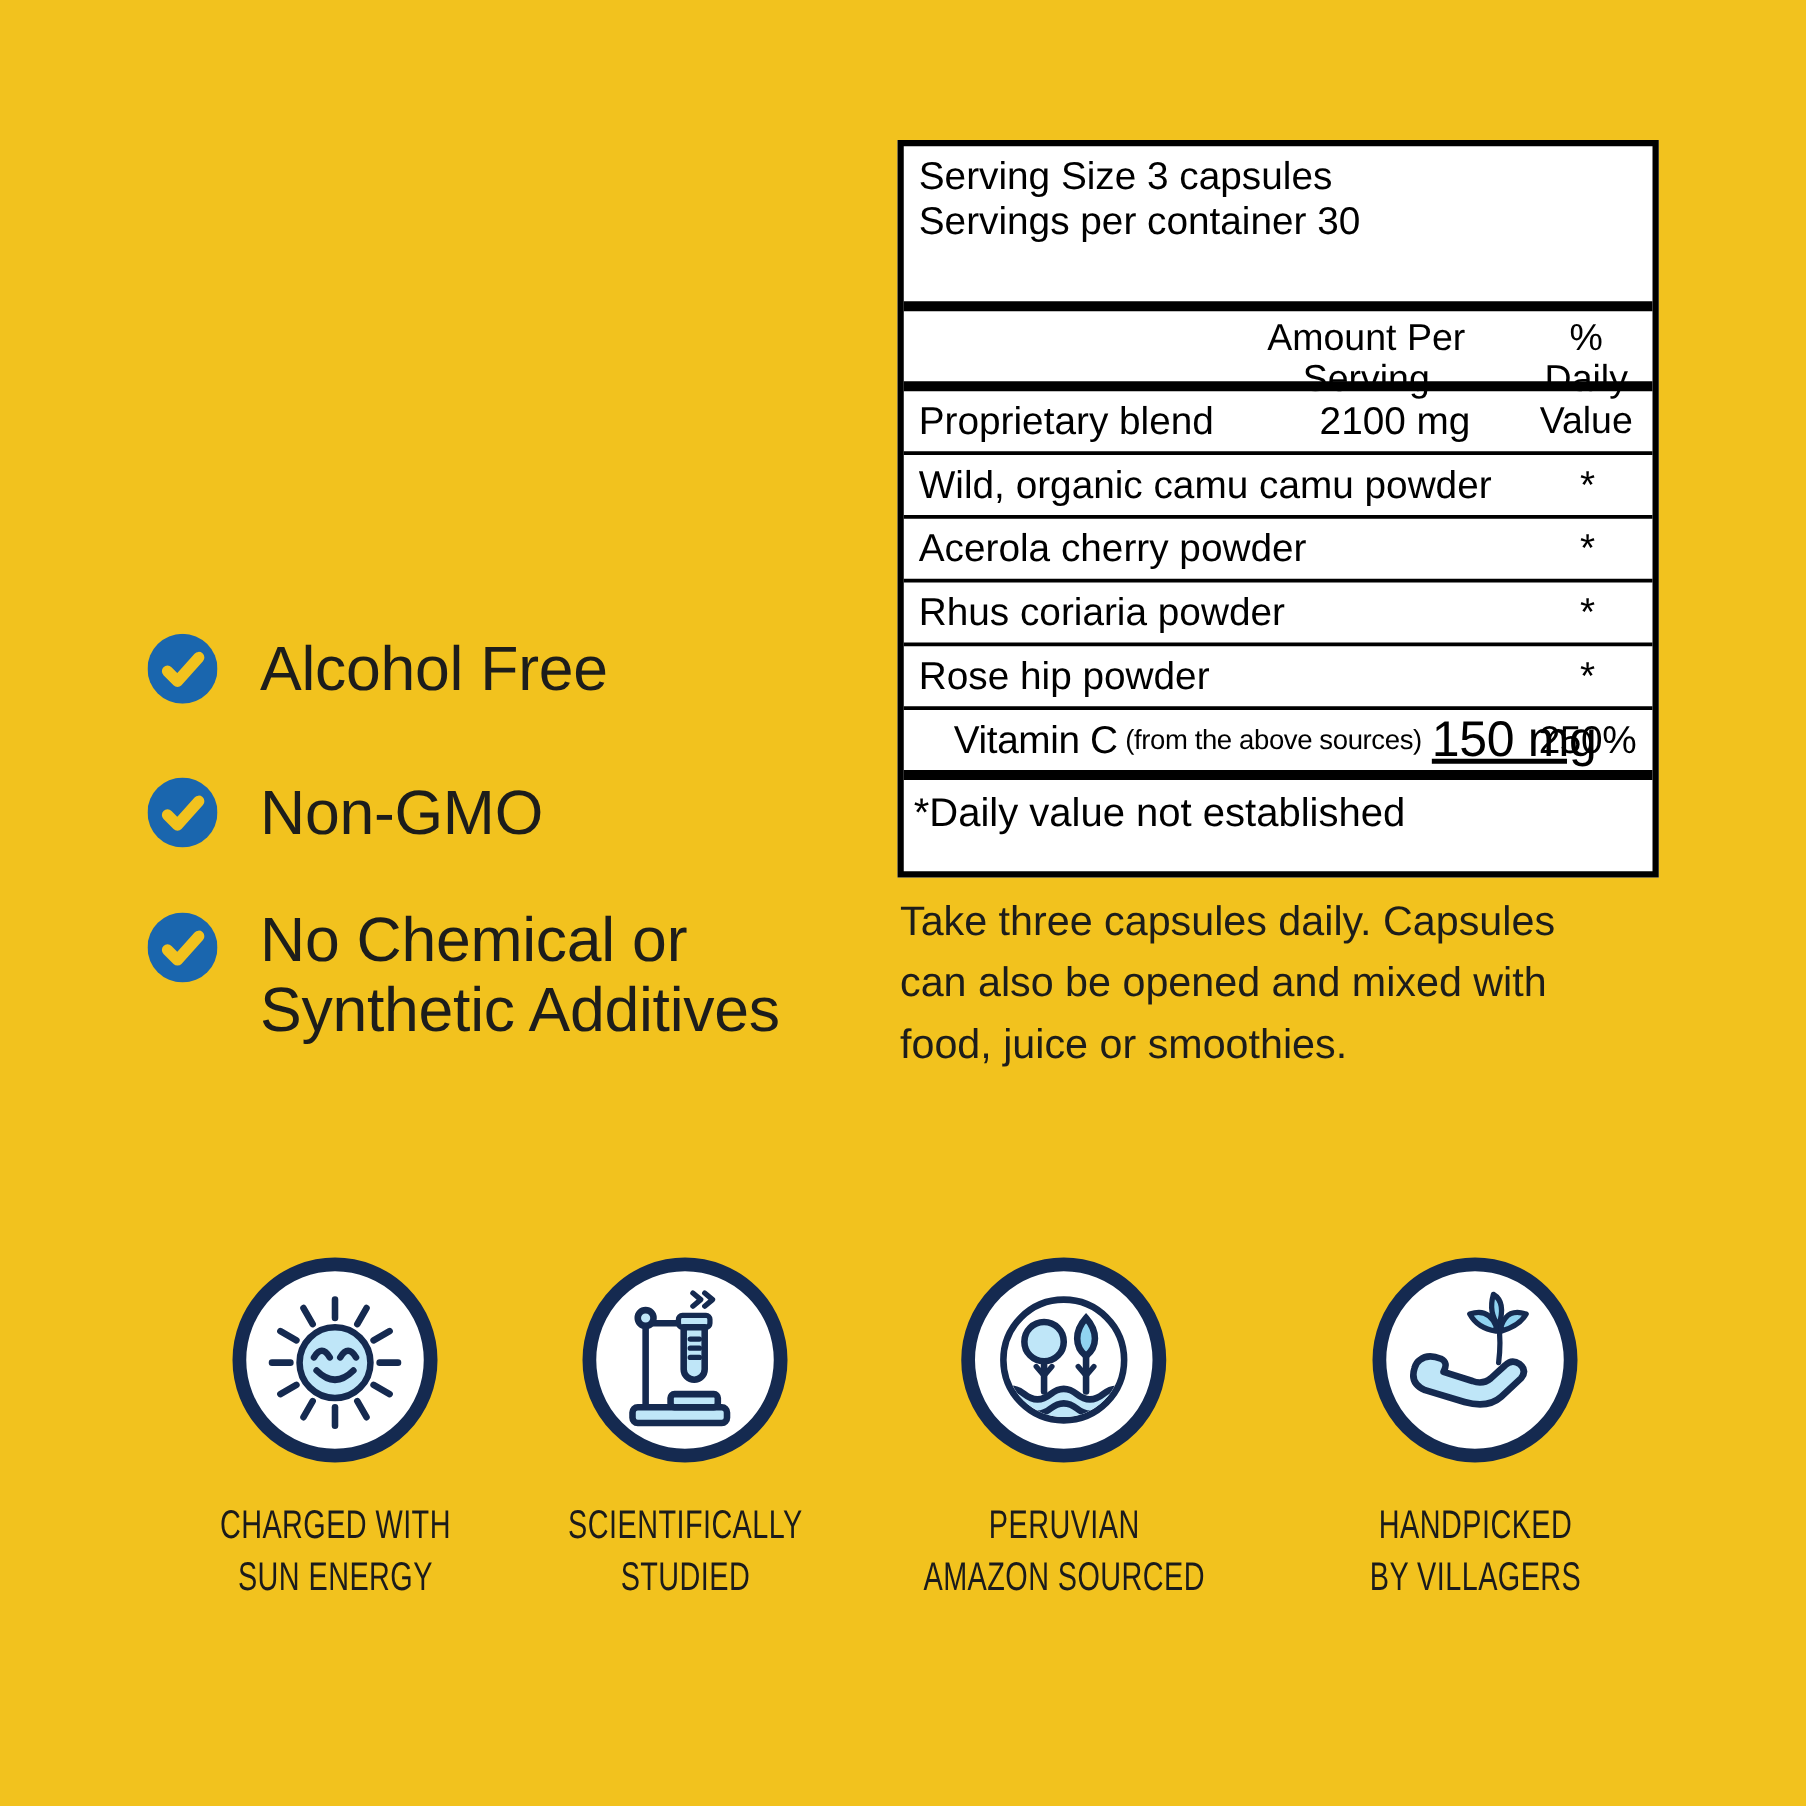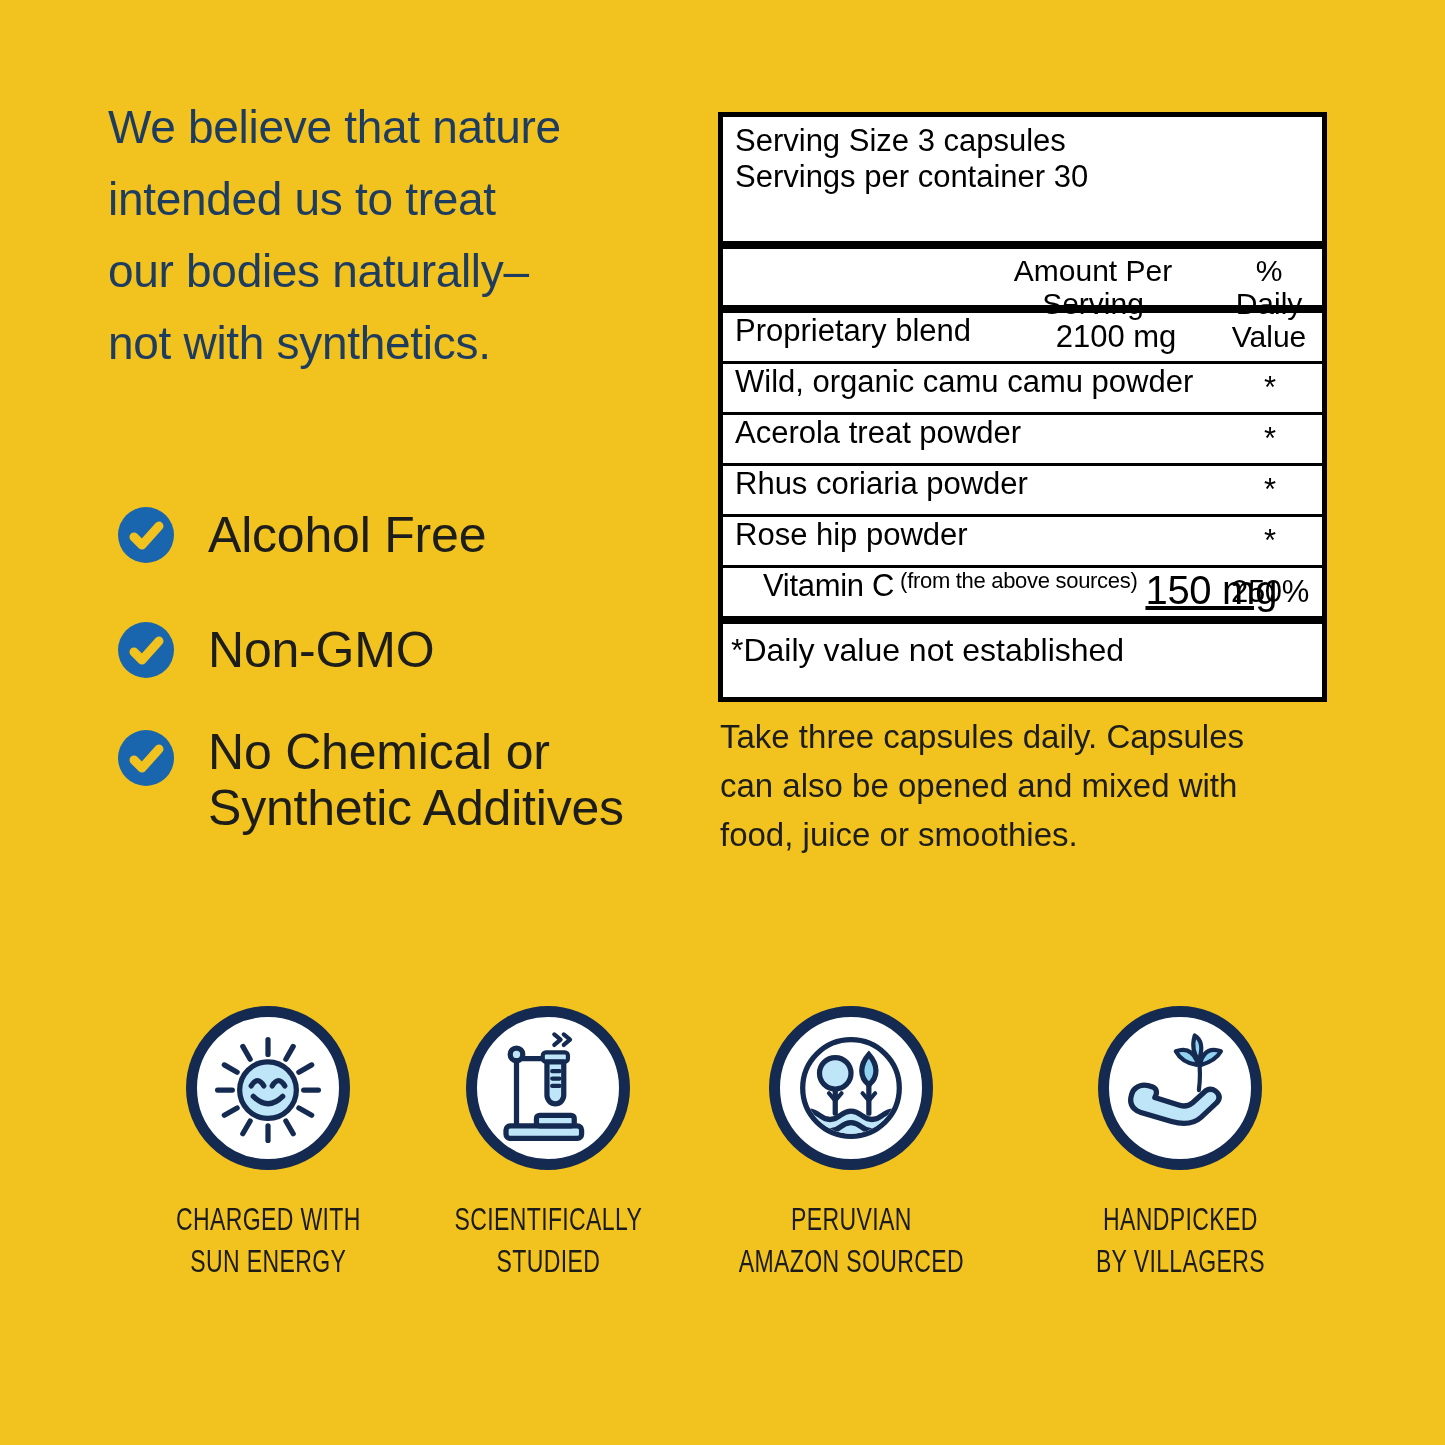--- a/index.html
+++ b/index.html
@@ -41,21 +41,21 @@
   .sf-serving{font-size:31px;line-height:36px;}
   .sf-bar{height:8px;background:#000;}
   .sf-colhead{position:relative;height:56px;}
   .sf-colhead .colh{
     position:absolute;top:5px;transform:translateX(-50%);
     font-size:30px;line-height:33px;text-align:center;white-space:pre-line;
   }
   .sf-colhead .col-amount{left:370px;}
   .sf-colhead .col-daily{left:546px;}
   .sf-row{
-    position:relative;height:48px;display:flex;align-items:flex-start;
+    position:relative;height:48px;display:flex;align-items:center;
     font-size:31px;padding-left:12px;box-sizing:border-box;
   }
   .sf-row + .sf-row{border-top:3px solid #000;height:51px;}
   .sf-row.ind{}
   .sf-row .amount{
     position:absolute;left:369px;top:50%;transform:translate(-50%,-50%);
     font-size:31px;white-space:nowrap;margin-left:24px;
   }
   .sf-row .daily{
     position:absolute;left:547px;top:50%;transform:translate(-50%,-50%);
@@ -85,24 +85,20 @@
   }
   .feat-circle svg{position:absolute;left:8px;top:8px;width:126px;height:126px;}
   .feat-label{margin-top:28px;font-size:32px;line-height:42px;color:#1b1b1b;}
   .cond{display:inline-block;transform:scaleX(0.72);transform-origin:50% 50%;white-space:pre-line;letter-spacing:0.5px;}
 </style>
 </head>
 <body>
 
 <div class="page">
 
-  <div class="headline prelines">We believe that nature
-intended us to treat
-our bodies naturally–
-not with synthetics.</div>
 
   <div class="benefit" id="benefit-1">
     <span class="check">
       <svg viewBox="0 0 56 56">
           <circle cx="28" cy="28" r="28" fill="#1A66AE"></circle>
           <path d="M16 30 l8 8 17 -19" stroke="#F2C21E" stroke-width="9" fill="none" stroke-linecap="round" stroke-linejoin="round"></path>
         </svg>
     </span>
     <span class="blabel prelines">Alcohol Free</span>
   </div>
@@ -142,21 +138,21 @@
     <div class="sf-rows">
       <div class="sf-row">
         <span>Proprietary blend</span>
         <span class="amount">2100 mg</span>
       </div>
       <div class="sf-row ind">
         <span>Wild, organic camu camu powder</span>
         <span class="daily">*</span>
       </div>
       <div class="sf-row ind">
-        <span>Acerola treat powder</span>
+        <span>Acerola cherry powder</span>
         <span class="daily">*</span>
       </div>
       <div class="sf-row ind">
         <span>Rhus coriaria powder</span>
         <span class="daily">*</span>
       </div>
       <div class="sf-row ind">
         <span>Rose hip powder</span>
         <span class="daily">*</span>
       </div>

